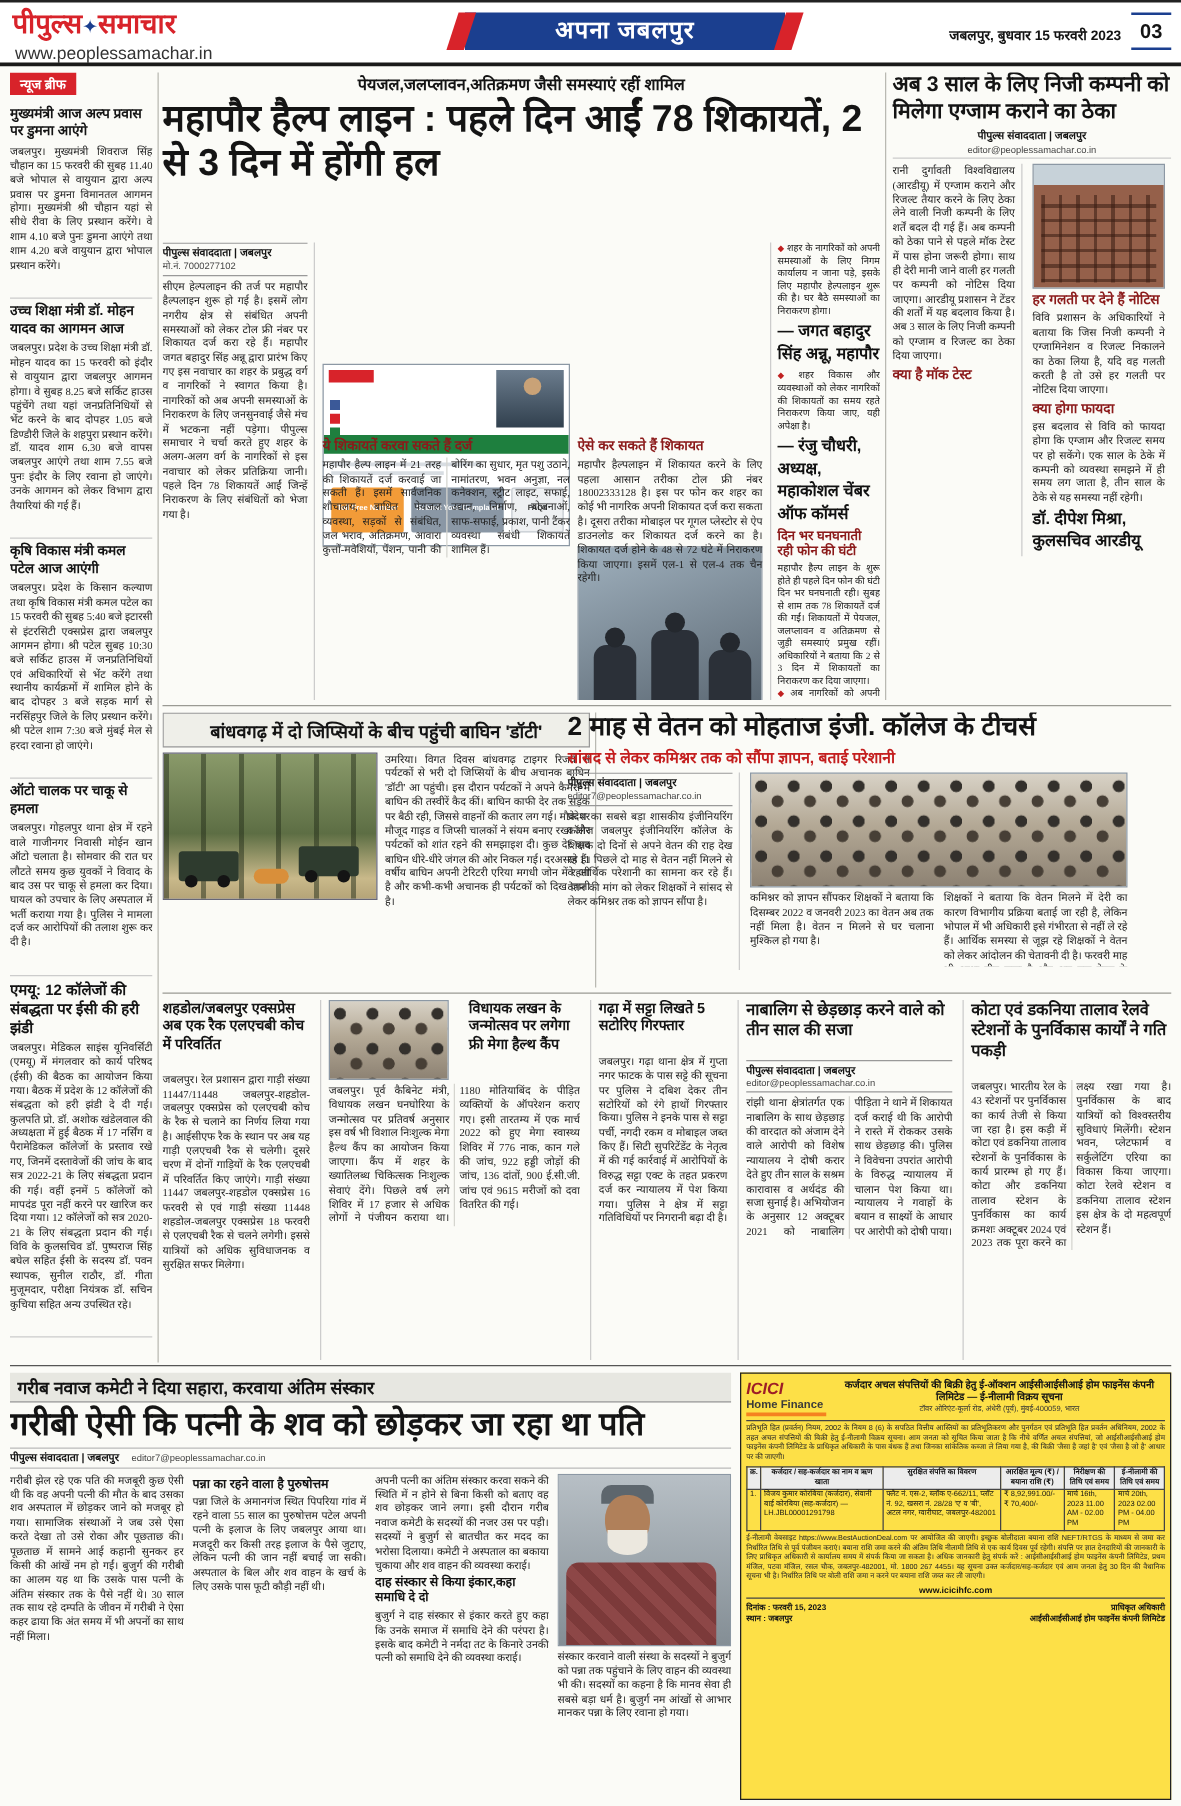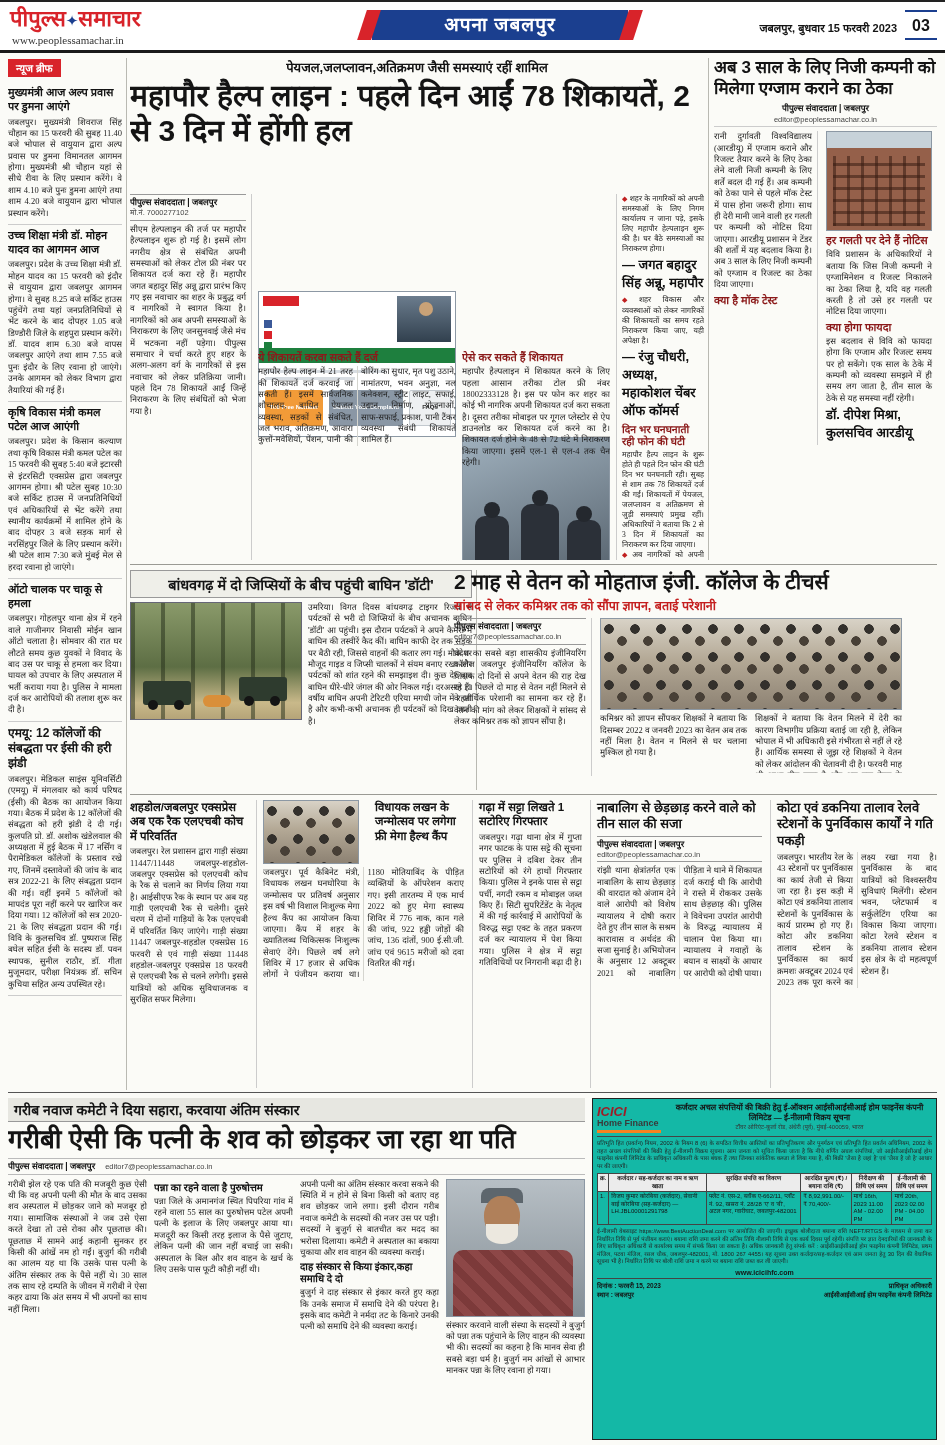--- a/index.html
+++ b/index.html
@@ -14,34 +14,34 @@
 .bt-sm{font-size:7.6px;line-height:1.32;text-align:justify;color:#222;}
 .mini-head{font-family:"Liberation Sans","DejaVu Sans",sans-serif;font-weight:bold;font-size:11px;line-height:1.2;color:#8b1a1a;margin:3px 0 2px;}
 .byline{font-family:"Liberation Sans","DejaVu Sans",sans-serif;font-weight:bold;font-size:8.5px;line-height:1.3;}
 .email{font-family:"Liberation Sans","DejaVu Sans",sans-serif;font-size:7.5px;color:#444;line-height:1.3;}
 .attrib{font-family:"Liberation Sans","DejaVu Sans",sans-serif;font-weight:bold;font-size:13px;color:#111;margin:1px 0 4px;}
 .diamond{color:#c02020;font-size:7px;margin-right:2px;}
 
 .masthead{left:0;top:0;width:945px;height:50px;background:#fff;border-top:2px solid #222;}
 .logo{left:10px;top:6px;font-weight:bold;font-size:22px;line-height:1;}
 .logo .a{color:#d8232a;} .logo .s{color:#1b3f8f;font-size:15px;} .logo .b{color:#d8232a;}
-.site{left:12px;top:32px;font-size:11px;color:#333;font-family:Liberation Serif, serif;}
+.site{left:12px;top:32px;font-size:14px;color:#333;}
 .edition{left:372px;top:8px;width:256px;height:30px;background:#1b3f8f;color:#fff;text-align:center;
          font-weight:bold;font-size:19px;line-height:30px;letter-spacing:1px;}
 .ed-acc{position:absolute;top:0;width:14px;height:30px;background:#d8232a;}
 .ed-acc.l{left:-10px;transform:skewX(-18deg);} .ed-acc.r{right:-10px;transform:skewX(-18deg);}
 .dateline{right:48px;top:18px;font-weight:bold;font-size:11px;}
 .pagenum{right:8px;top:8px;width:32px;height:30px;border:2px solid #1b3f8f;border-left:none;border-right:none;
          font-weight:bold;font-size:16px;text-align:center;line-height:27px;}
 .m-rule{left:0;top:50px;width:945px;height:3px;background:#1a1a1a;}
 
 .rail{left:8px;top:58px;width:114px;height:1032px;overflow:hidden;}
 .brief-label{display:inline-block;background:#d8232a;color:#fff;font-weight:bold;font-size:10.5px;
              padding:2px 8px;margin-bottom:5px;}
-.brief{border-bottom:1px solid #ccc;padding:4px 0 5px;}
+.brief{border-bottom:1px solid #ccc;padding:4px 0 20px;}
 .brief h3{font-size:11px;line-height:1.25;margin-bottom:3px;}
 .rail-story h3{font-size:12px;line-height:1.25;margin-bottom:3px;}
 
 .lead{left:130px;top:58px;width:574px;height:502px;overflow:hidden;}
 .overline{text-align:center;font-weight:bold;font-size:13px;margin-bottom:3px;}
 .lead-hl{font-weight:bold;font-size:30px;line-height:1.16;margin-bottom:6px;}
 .lead-col1{position:absolute;left:0;top:136px;width:122px;height:366px;padding-right:5px;border-right:1px solid #ccc;overflow:hidden;}
 .bl-rule{border-top:1px solid #999;border-bottom:1px solid #999;padding:2px 0;margin-bottom:3px;}
 .photo{position:relative;overflow:hidden;border:1px solid #8c98a4;}
 .portal{left:128px;top:136px;width:198px;height:146px;background:#fff;}
@@ -97,21 +97,21 @@
 .crowd{border:1px solid #8c98a4;
   background:radial-gradient(circle at 8px 10px,#33302c 4.5px,transparent 5px),
              radial-gradient(circle at 21px 22px,#473f36 4.5px,transparent 5px),
              linear-gradient(180deg,#d8d2c6 0%,#b4a996 45%,#8d8273 100%);
   background-size:26px 28px,26px 28px,100% 100%;}
 .teach-photo{width:302px;height:92px;margin-bottom:3px;}
 .teach-cols{display:flex;gap:8px;height:60px;overflow:hidden;}
 .teach-cols > div{flex:1;}
 
 .band{position:absolute;top:800px;height:288px;overflow:hidden;}
-.band h3{font-size:11.5px;line-height:1.25;margin-bottom:3px;}
+.band h3{font-size:11.5px;line-height:1.25;margin-bottom:15px;}
 .express{left:130px;width:118px;}
 .camp{left:256px;width:208px;border-left:1px solid #ccc;padding-left:6px;}
 .camp-top{display:flex;gap:16px;margin-bottom:3px;}
 .camp-photo{width:96px;height:64px;flex:none;}
 .satta{left:472px;width:110px;border-left:1px solid #ccc;padding-left:6px;}
 .minor{left:590px;width:172px;border-left:1px solid #ccc;padding-left:6px;}
 .minor h3,.kota h3{font-size:13px;}
 .kota{left:770px;width:167px;border-left:1px solid #ccc;padding-left:6px;}
 
 .pov{left:8px;top:1098px;width:577px;height:342px;overflow:hidden;}
@@ -122,21 +122,21 @@
 .pov-col{flex:1;overflow:hidden;}
 .pov-sub{font-weight:bold;font-size:10px;line-height:1.2;margin:3px 0 2px;}
 .man-photo{position:relative;width:100%;height:138px;border:1px solid #8c98a4;overflow:hidden;
   background:linear-gradient(180deg,#b7bfc5,#848e95);margin-bottom:3px;}
 .man-cap{position:absolute;left:34px;top:8px;width:42px;height:15px;background:#5d666d;border-radius:8px 8px 0 0;}
 .man-head{position:absolute;left:37px;top:16px;width:36px;height:42px;background:#b0805a;border-radius:46% 46% 50% 50%;}
 .man-beard{position:absolute;left:39px;top:44px;width:32px;height:20px;background:#ece8df;border-radius:0 0 50% 50%;}
 .man-body{position:absolute;left:6px;bottom:0;width:120px;height:66px;border-radius:10px 10px 0 0;
   background:repeating-linear-gradient(45deg,#7c3a3a 0 8px,#8d4747 8px 16px);}
 
-.adbox{left:592px;top:1098px;width:345px;height:342px;border:1.5px solid #222;background:#14b8a6;padding:4px;
+.adbox{left:592px;top:1098px;width:345px;height:342px;border:1.5px solid #222;background:#fde047;padding:4px;
   font-family:"Liberation Sans","DejaVu Sans",sans-serif;overflow:hidden;}
 .ad-head{display:flex;gap:6px;align-items:flex-start;border-bottom:1px solid #444;padding-bottom:3px;margin-bottom:3px;}
 .ad-logo{flex:none;line-height:1;}
 .ad-logo .ic{color:#9d1d27;font-weight:bold;font-size:13px;font-style:italic;}
 .ad-logo .hf{color:#3a3a3a;font-weight:bold;font-size:9px;display:block;}
 .ad-logo .bar{display:block;width:64px;height:3px;background:#f58220;margin-top:2px;}
 .ad-title{font-weight:bold;font-size:8px;line-height:1.25;text-align:center;}
 .ad-addr{font-size:6px;color:#333;text-align:center;}
 .ad-legal{font-size:5.8px;line-height:1.3;text-align:justify;color:#222;margin-bottom:3px;}
 .ad-table{width:100%;border-collapse:collapse;font-size:6px;line-height:1.25;margin-bottom:3px;}
@@ -316,21 +316,21 @@
     <p class="bt">जबलपुर। रेल प्रशासन द्वारा गाड़ी संख्या 11447/11448 जबलपुर-शहडोल-जबलपुर एक्सप्रेस को एलएचबी कोच के रैक से चलाने का निर्णय लिया गया है। आईसीएफ रैक के स्थान पर अब यह गाड़ी एलएचबी रैक से चलेगी। दूसरे चरण में दोनों गाड़ियों के रैक एलएचबी में परिवर्तित किए जाएंगे। गाड़ी संख्या 11447 जबलपुर-शहडोल एक्सप्रेस 16 फरवरी से एवं गाड़ी संख्या 11448 शहडोल-जबलपुर एक्सप्रेस 18 फरवरी से एलएचबी रैक से चलने लगेगी। इससे यात्रियों को अधिक सुविधाजनक व सुरक्षित सफर मिलेगा।</p>
   </div>
   <div class="band camp">
     <div class="camp-top">
       <div class="photo crowd camp-photo"></div>
       <h3 class="sans">विधायक लखन के जन्मोत्सव पर लगेगा फ्री मेगा हैल्थ कैंप</h3>
     </div>
     <p class="bt cols2">जबलपुर। पूर्व कैबिनेट मंत्री, विधायक लखन घनघोरिया के जन्मोत्सव पर प्रतिवर्ष अनुसार इस वर्ष भी विशाल निःशुल्क मेगा हैल्थ कैंप का आयोजन किया जाएगा। कैंप में शहर के ख्यातिलब्ध चिकित्सक निःशुल्क सेवाएं देंगे। पिछले वर्ष लगे शिविर में 17 हजार से अधिक लोगों ने पंजीयन कराया था। 1180 मोतियाबिंद के पीड़ित व्यक्तियों के ऑपरेशन कराए गए। इसी तारतम्य में एक मार्च 2022 को हुए मेगा स्वास्थ्य शिविर में 776 नाक, कान गले की जांच, 922 हड्डी जोड़ों की जांच, 136 दांतों, 900 ई.सी.जी. जांच एवं 9615 मरीजों को दवा वितरित की गई।</p>
   </div>
   <div class="band satta">
-    <h3 class="sans">गढ़ा में सट्टा लिखते 1 सटोरिए गिरफ्तार</h3>
+    <h3 class="sans">गढ़ा में सट्टा लिखते 5 सटोरिए गिरफ्तार</h3>
     <p class="bt">जबलपुर। गढ़ा थाना क्षेत्र में गुप्ता नगर फाटक के पास सट्टे की सूचना पर पुलिस ने दबिश देकर तीन सटोरियों को रंगे हाथों गिरफ्तार किया। पुलिस ने इनके पास से सट्टा पर्ची, नगदी रकम व मोबाइल जब्त किए हैं। सिटी सुपरिटेंडेंट के नेतृत्व में की गई कार्रवाई में आरोपियों के विरुद्ध सट्टा एक्ट के तहत प्रकरण दर्ज कर न्यायालय में पेश किया गया। पुलिस ने क्षेत्र में सट्टा गतिविधियों पर निगरानी बढ़ा दी है।</p>
   </div>
   <div class="band minor">
     <h3 class="sans">नाबालिग से छेड़छाड़ करने वाले को तीन साल की सजा</h3>
     <div class="bl-rule">
       <div class="byline">पीपुल्स संवाददाता | जबलपुर</div>
       <div class="email">editor@peoplessamachar.co.in</div>
     </div>
     <p class="bt cols2">रांझी थाना क्षेत्रांतर्गत एक नाबालिग के साथ छेड़छाड़ की वारदात को अंजाम देने वाले आरोपी को विशेष न्यायालय ने दोषी करार देते हुए तीन साल के सश्रम कारावास व अर्थदंड की सजा सुनाई है। अभियोजन के अनुसार 12 अक्टूबर 2021 को नाबालिग पीड़िता ने थाने में शिकायत दर्ज कराई थी कि आरोपी ने रास्ते में रोककर उसके साथ छेड़छाड़ की। पुलिस ने विवेचना उपरांत आरोपी के विरुद्ध न्यायालय में चालान पेश किया था। न्यायालय ने गवाहों के बयान व साक्ष्यों के आधार पर आरोपी को दोषी पाया।</p>
   </div>

